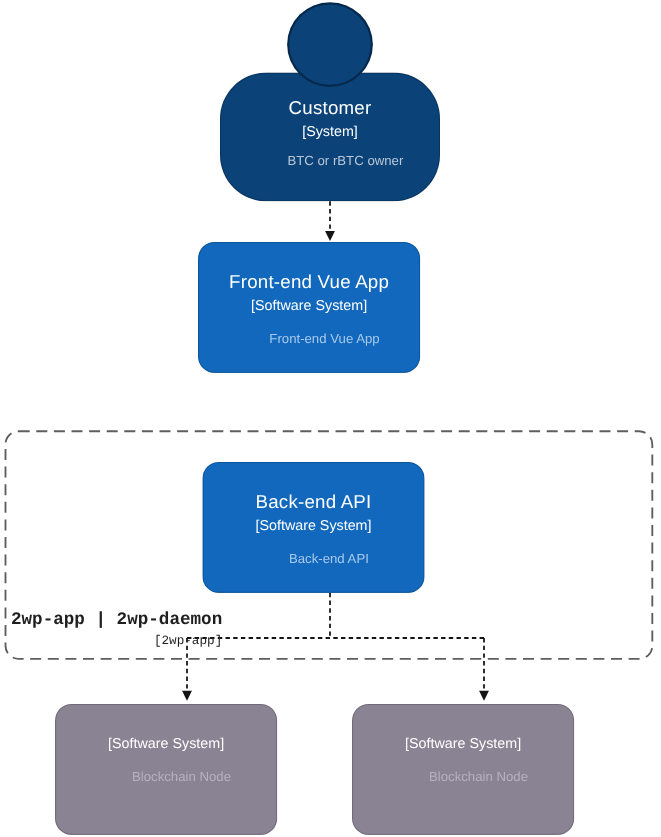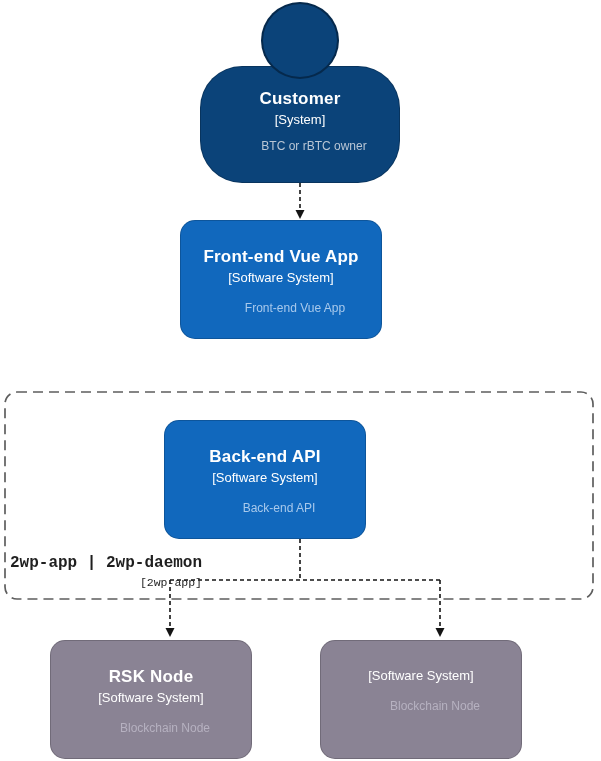--- a/index.html
+++ b/index.html
@@ -29,21 +29,21 @@
     width: 202px;
     height: 119px;
     border-radius: 15px;
     border: 1px solid rgba(0,0,0,0.18);
     color: #ffffff;
     text-align: center;
     padding-top: 25px;
   }
   .node-title {
     font-size: 17px;
-    font-weight: 700;
+    font-weight: 400;
     line-height: 22px;
     letter-spacing: 0.2px;
   }
   .node-subtitle {
     font-size: 13px;
     line-height: 19px;
   }
   .node-desc {
     font-size: 12px;
     line-height: 16px;
@@ -120,33 +120,32 @@
     <div class="node-desc" style="color: rgb(185, 198, 213);">BTC or rBTC owner</div>
   </div>
   <div class="person-head" style="background-color: rgb(11, 67, 121);"></div>
 
   <div class="node" style="left: 180px; top: 220px; background-color: rgb(17, 104, 189);">
     <div class="node-title">Front-end Vue App</div>
     <div class="node-subtitle">[Software System]</div>
     <div class="node-desc" style="color: rgb(168, 201, 236);">Front-end Vue App</div>
   </div>
 
-  <div class="node" style="left: 164px; top: 420px; background-color: rgb(17, 104, 189);">
+  <div class="node" style="left: 184px; top: 420px; background-color: rgb(17, 104, 189);">
     <div class="node-title">Back-end API</div>
     <div class="node-subtitle">[Software System]</div>
     <div class="node-desc" style="color: rgb(168, 201, 236);">Back-end API</div>
   </div>
 
   <div class="boundary-label" style="color: rgb(31, 31, 31);">
     <div class="boundary-title">2wp-app | 2wp-daemon</div>
     <div class="boundary-subtitle">[2wp-app]</div>
   </div>
 
   <div class="node" style="left: 50px; top: 640px; background-color: rgb(138, 131, 148);">
-    <div class="node-title">RSK Node</div>
     <div class="node-subtitle">[Software System]</div>
     <div class="node-desc" style="color: rgb(182, 177, 192);">Blockchain Node</div>
   </div>
 
   <div class="node" style="left: 320px; top: 640px; background-color: rgb(138, 131, 148);">
     <div class="node-subtitle">[Software System]</div>
     <div class="node-desc" style="color: rgb(182, 177, 192);">Blockchain Node</div>
   </div>
 
 </div>

